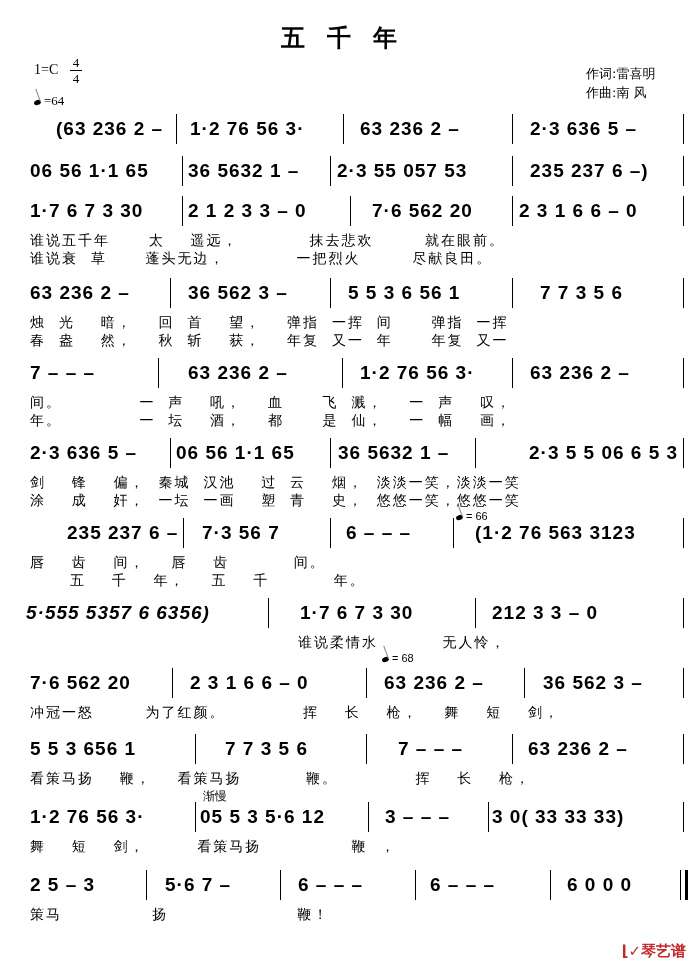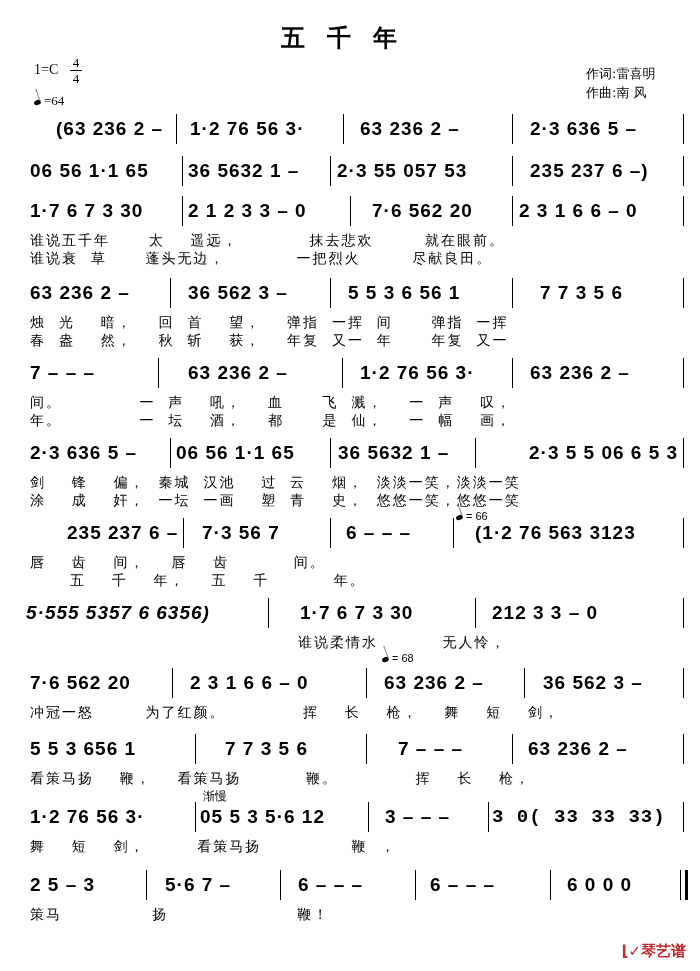--- a/index.html
+++ b/index.html
@@ -145,21 +145,21 @@
       <div class="barline" style="left: 195px;"></div>
       <div class="barline" style="left: 366px;"></div>
       <div class="barline" style="left: 512px;"></div>
       <div class="barline" style="left: 683px;"></div>
       <div class="lyr" style="left: 30px; top: 32px;">看策马扬    鞭，    看策马扬          鞭。            挥    长    枪，</div>
     </div>
     <div class="line" style="top: 806px;">
       <span class="m" style="left: 30px;">1·2 76 56 3·</span>
       <span class="m" style="left: 200px;">05 5 3 5·6 12</span>
       <span class="m" style="left: 385px;">3 – – –</span>
-      <span class="m" style="left: 492px; font-family: Liberation Mono, monospace;">3 0( 33 33 33)</span>
+      <span class="m" style="left: 492px;">3 0( 33 33 33)</span>
       <div class="barline" style="left: 195px;"></div>
       <div class="barline" style="left: 368px;"></div>
       <div class="barline" style="left: 488px;"></div>
       <div class="barline" style="left: 683px;"></div>
       <div class="lyr" style="left: 30px; top: 32px;">舞    短    剑，        看策马扬              鞭  ，</div>
     </div>
     <div class="small" style="left: 203px; top: 788px; font-size: 12px;">渐慢</div>
     <div class="line" style="top: 874px;">
       <span class="m" style="left: 30px;">2 5 – 3</span>
       <span class="m" style="left: 165px;">5·6 7 –</span>

